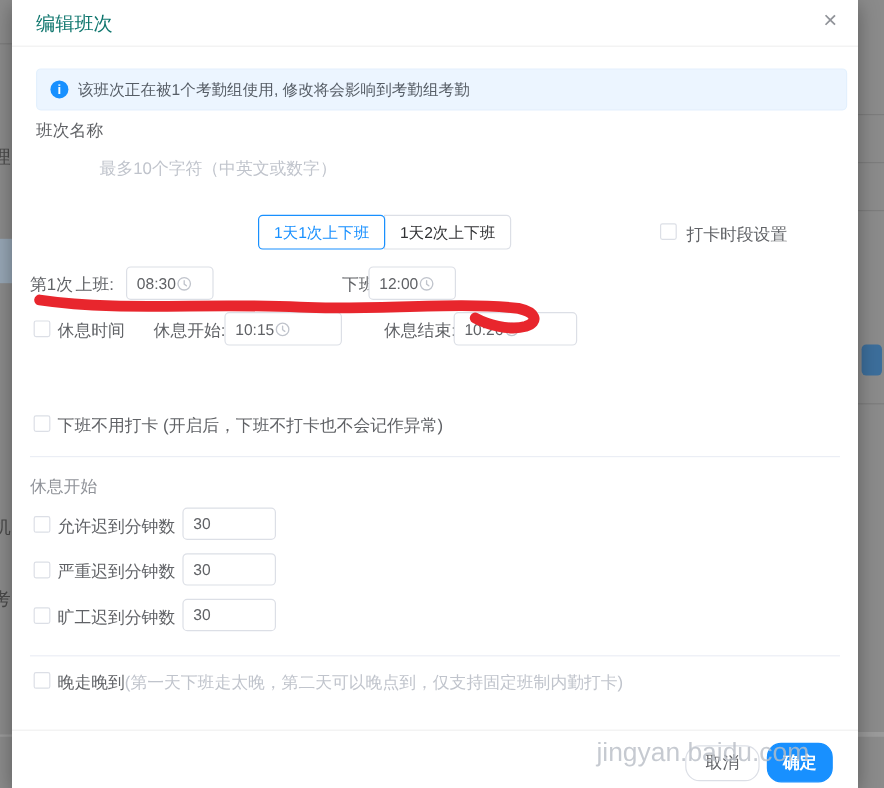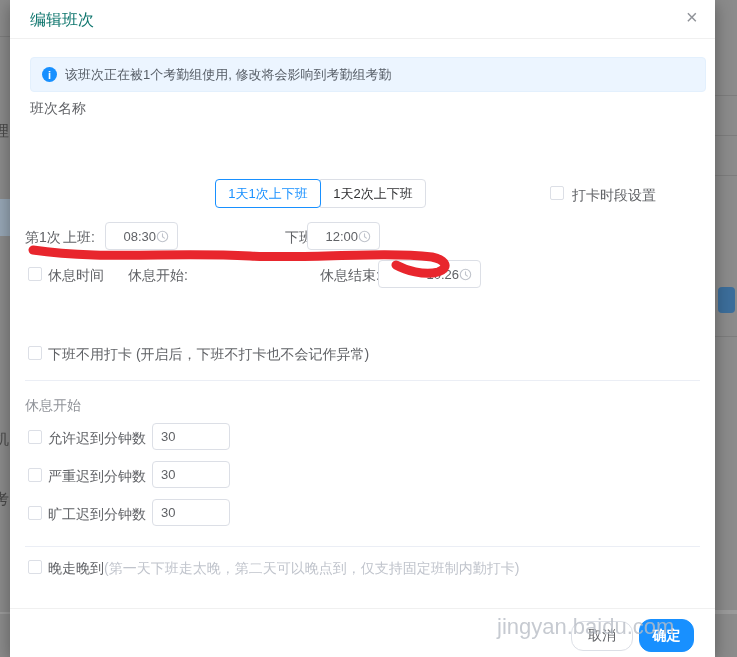--- a/index.html
+++ b/index.html
@@ -35,21 +35,21 @@
   #banner{left:20px;top:57px;width:663px;height:33px;background:#ecf5ff;border:1px solid #e3f0fd;
     border-radius:4px;display:flex;align-items:center;padding-left:11px;gap:8px;}
   #banner .info-dot{width:15px;height:15px;border-radius:50%;background:#1890ff;color:#fff;
     font-size:11px;font-weight:bold;display:flex;align-items:center;justify-content:center;flex:0 0 auto;}
   #banner .txt{font-size:13px;color:#565d66;}
 
   
   .tbox{position:absolute;background:#fff;border:1px solid #dcdfe6;border-radius:4px;box-sizing:border-box;
     font-size:13px;color:#606266;padding:0 8px;outline:none;}
   .picker{position:absolute;border:1px solid #dcdfe6;border-radius:4px;box-sizing:border-box;height:28px;
-    display:flex;align-items:center;justify-content:flex-end;padding:0 8px;background:#fff;cursor:pointer;}
+    display:flex;align-items:center;justify-content:flex-start;padding:0 8px;background:#fff;cursor:pointer;}
   .picker .tv{font-size:13px;color:#606266;}
   .clock{flex:0 0 auto;}
 
   
   #tab-group{left:205px;top:179px;display:flex;height:29px;}
   .seg{box-sizing:border-box;width:106px;border:1px solid #dcdfe6;background:#fff;color:#303133;
     font-size:13px;display:flex;align-items:center;justify-content:center;cursor:pointer;}
   .seg+.seg{margin-left:-1px;}
   .seg:first-child{border-radius:4px 0 0 4px;}
   .seg:last-child{border-radius:0 4px 4px 0;}
@@ -95,20 +95,21 @@
   <div id="dlg-title" class="abs">编辑班次</div>
   <div id="dlg-close" class="abs">×</div>
   <div class="hline" style="top:38px"></div>
 
   <div id="banner" class="abs">
     <span class="info-dot">i</span>
     <span class="txt">该班次正在被1个考勤组使用, 修改将会影响到考勤组考勤</span>
   </div>
 
   <span class="abs lab" style="left:20px;top:100px">班次名称</span>
+  <span class="abs lab muted" style="left:73px;top:132px">最多10个字符（中英文或数字）</span>
 
   <div id="tab-group" class="abs">
     <div class="seg on">1天1次上下班</div>
     <div class="seg">1天2次上下班</div>
   </div>
   <span class="cbx" style="left:540px;top:186px"></span>
   <span class="abs lab" style="left:562px;top:187px">打卡时段设置</span>
 
   <span class="abs lab" style="left:15px;top:229px">第1次</span>
   <span class="abs lab" style="left:53px;top:229px">上班:</span>
@@ -124,20 +125,27 @@
     <span class="tv">12:00</span>
     <svg class="clock" width="13" height="13" viewBox="0 0 14 14">
         <circle cx="7" cy="7" r="5.6" fill="none" stroke="#c0c4cc" stroke-width="1.2"></circle>
         <path d="M7 4.2 V7.3 L9 8.8" fill="none" stroke="#c0c4cc" stroke-width="1.2" stroke-linecap="round"></path>
       </svg>
   </div>
 
   <span class="cbx" style="left:18px;top:267px"></span>
   <span class="abs lab" style="left:38px;top:267px">休息时间</span>
   <span class="abs lab" style="left:118px;top:267px">休息开始:</span>
+  <div class="picker" style="left:177px;top:260px;width:98px">
+    <span class="tv">10:15</span>
+    <svg class="clock" width="13" height="13" viewBox="0 0 14 14">
+        <circle cx="7" cy="7" r="5.6" fill="none" stroke="#c0c4cc" stroke-width="1.2"></circle>
+        <path d="M7 4.2 V7.3 L9 8.8" fill="none" stroke="#c0c4cc" stroke-width="1.2" stroke-linecap="round"></path>
+      </svg>
+  </div>
   <span class="abs lab" style="left:310px;top:267px">休息结束:</span>
   <div class="picker" style="left:368px;top:260px;width:103px">
     <span class="tv">10:26</span>
     <svg class="clock" width="13" height="13" viewBox="0 0 14 14">
         <circle cx="7" cy="7" r="5.6" fill="none" stroke="#c0c4cc" stroke-width="1.2"></circle>
         <path d="M7 4.2 V7.3 L9 8.8" fill="none" stroke="#c0c4cc" stroke-width="1.2" stroke-linecap="round"></path>
       </svg>
   </div>
 
 

